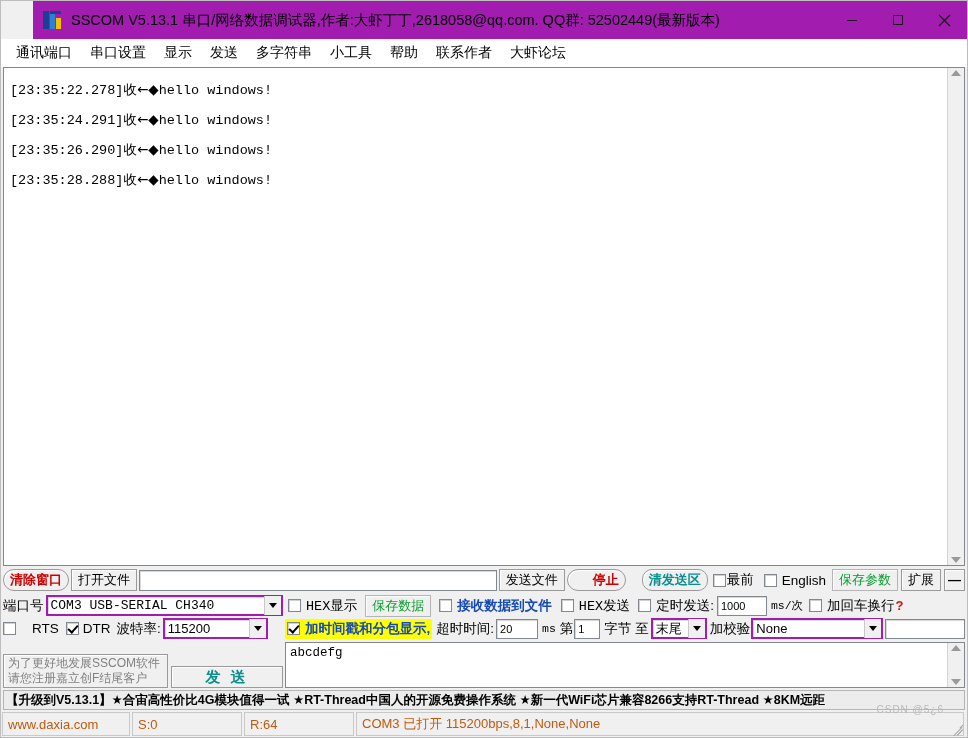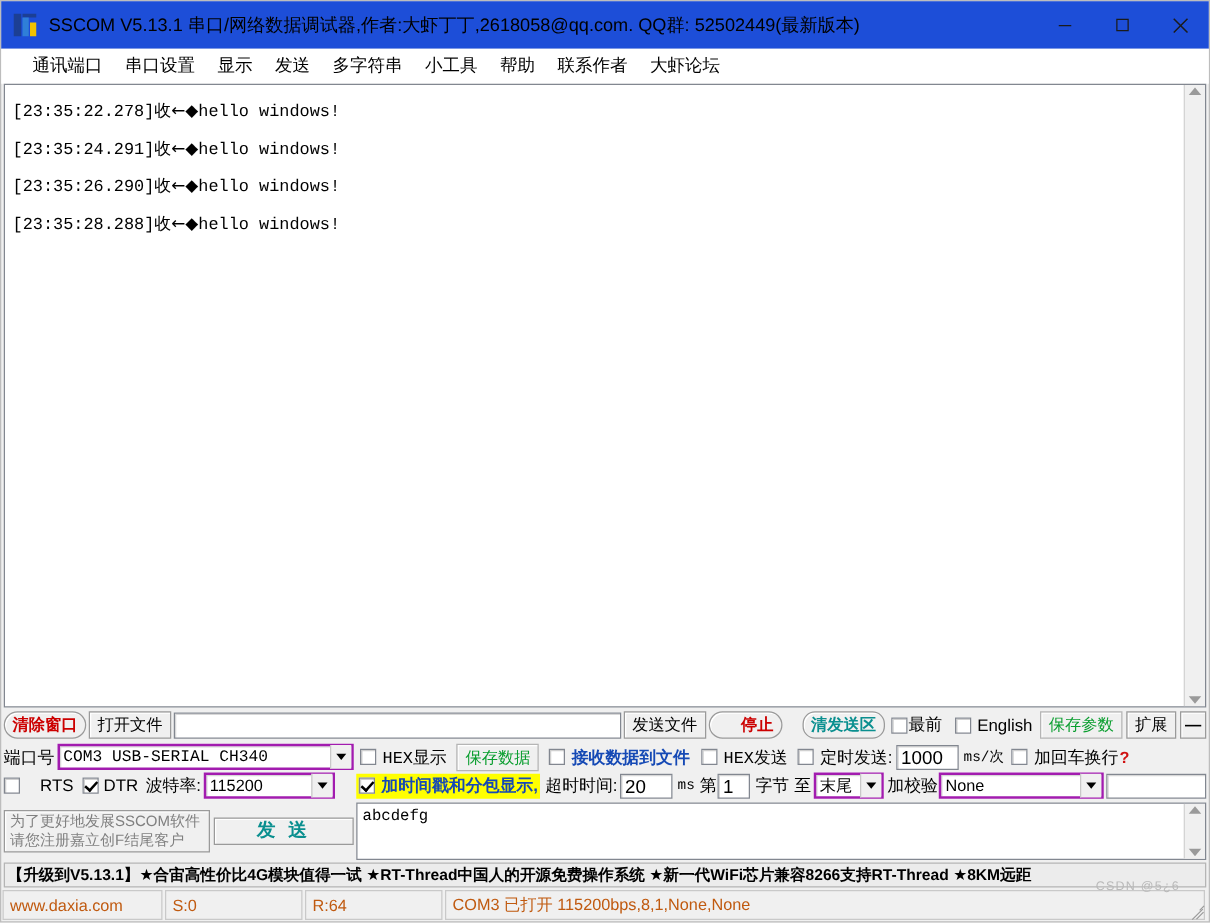--- a/index.html
+++ b/index.html
@@ -9,39 +9,39 @@
     font-family:"Liberation Sans","DejaVu Sans",sans-serif;
     font-size:12px;
     background:#f0f0f0;
     overflow:hidden;
     -webkit-font-smoothing:none;
   }
   .app { width:968px; height:738px; position:relative; background:#f0f0f0;
          display:flex; flex-direction:column; border:1px solid #bdbdbd; }
 
   
-  .titlebar { height:38px; background:#1d4ed8; display:flex; align-items:center;
-              flex:0 0 38px; }
+  .titlebar { height:38px; background:#a21caf; display:flex; align-items:center;
+              flex:0 0 38px;margin-left:32px; }
   .title-icon { width:20px; height:20px; margin-left:10px; margin-right:8px;
                 position:relative; flex:0 0 20px; }
   .title-icon i { position:absolute; display:block; }
   .ti-a { left:0; top:1px; width:6px; height:18px; background:#1c3f94; }
   .ti-b { left:7px; top:4px; width:5px; height:15px; background:#2f7fd8; }
   .ti-c { left:13px; top:8px; width:5px; height:11px; background:#f2c200; }
   .ti-d { left:7px; top:1px; width:11px; height:3px; background:#1c3f94; }
   .title-text { font-size:14.5px; color:#000; white-space:nowrap; letter-spacing:0; }
   .win-btns { margin-left:auto; display:flex; height:38px; }
   .win-btn { width:46px; height:38px; display:flex; align-items:center;
              justify-content:center; color:#1b1b1b; font-size:15px; }
   .win-btn.close { font-size:16px; }
   .win-btn svg { display:block; }
 
   
   .menubar { height:28px; background:#ffffff; display:flex; align-items:center;
-             padding-left:16px; flex:0 0 28px; }
+             padding-left:6px; flex:0 0 28px; }
   .menu-item { font-size:14px; color:#000; padding:2px 9px; white-space:nowrap; }
 
   
   .recv-wrap { flex:1 1 auto; margin:0 2px 0 2px; position:relative;
                border:1px solid #828790; background:#fff; overflow:hidden;
                display:flex; }
   .recv-text { flex:1 1 auto; padding:6px 4px 0 6px; overflow:hidden;
                font-family:"Liberation Mono","DejaVu Sans Mono",monospace;
                font-size:13.5px; color:#000; }
   .log-line { height:30px; line-height:30px; white-space:pre; }
@@ -56,21 +56,21 @@
 
   
   .row { display:flex; align-items:center; }
   .btn { border:1px solid #9a9a9a; background:#f0f0f0; padding:2px 6px;
          font-size:13px; color:#000; white-space:nowrap; line-height:16px;
          box-shadow: inset 1px 1px 0 #ffffff; }
   .btn.red { color:#cc0000; font-weight:bold;border-radius:11px; }
   .btn.green { color:#0a9e2f; }
   .btn.teal { color:#0a8f8f; font-weight:bold; }
   .btn.bold { font-weight:bold; }
-  .txtbox { border:1px solid #828790; background:#fff; font-size:15px;
+  .txtbox { border:1px solid #828790; background:#fff; font-size:11px;
             padding:1px 3px; color:#000;
             font-family:"Liberation Sans","DejaVu Sans",sans-serif;
             box-shadow: inset 1px 1px 0 #d8d8d8; }
   .lbl { font-size:13.5px; color:#000; white-space:nowrap; }
   .lbl.blue { color:#1549b5; font-weight:bold; }
   .cbx { width:13px;height:13px;border:1px solid #828790;background:#fff;
          display:inline-block; position:relative; flex:0 0 13px;
          box-shadow: inset 1px 1px 0 #d0d0d0; }
   .cbx.on::after { content:""; position:absolute; left:3px; top:0px; width:4px;
                    height:8px; border:solid #000; border-width:0 2px 2px 0;
@@ -223,21 +223,21 @@
         <span class="lbl" style="margin-left:16px;">RTS</span>
         <span class="cbx on" style="margin-left:7px;"></span>
         <span class="lbl" style="margin-left:4px;">DTR</span>
         <span class="lbl" style="margin-left:6px;">波特率:</span>
         <div class="combo" style="width:105px;margin-left:2px;">
           <span class="val">115200</span>
           <span class="arrow"></span>
         </div>
       </div>
 
-      <div class="lrow" style="height:46px;align-items:center;margin-top:2px;">
+      <div class="lrow" style="height:46px;align-items:flex-end;margin-top:2px;">
         <div class="promo" style="flex:1 1 auto;display:flex;flex-direction:column;justify-content:center;">
           <div>为了更好地发展SSCOM软件</div>
           <div>请您注册嘉立创F结尾客户</div>
         </div>
         <div class="btn teal" style="width:112px;margin-left:3px;display:flex;align-items:center;justify-content:center;font-size:15px;letter-spacing:3px;">发 送</div>
       </div>
     </div>
 
     <div class="right-col">
 

